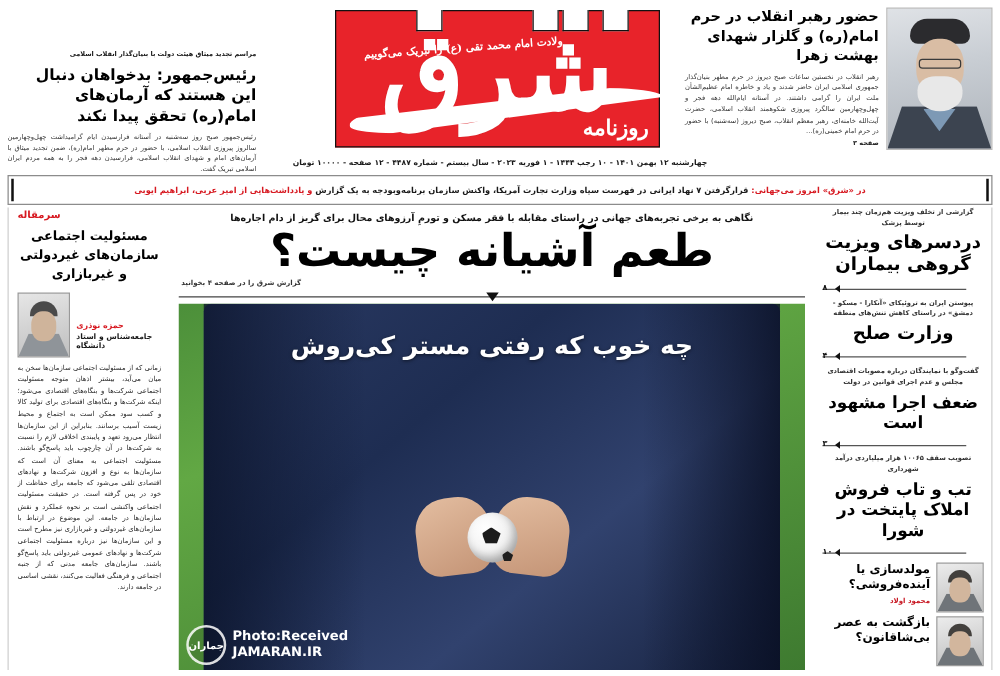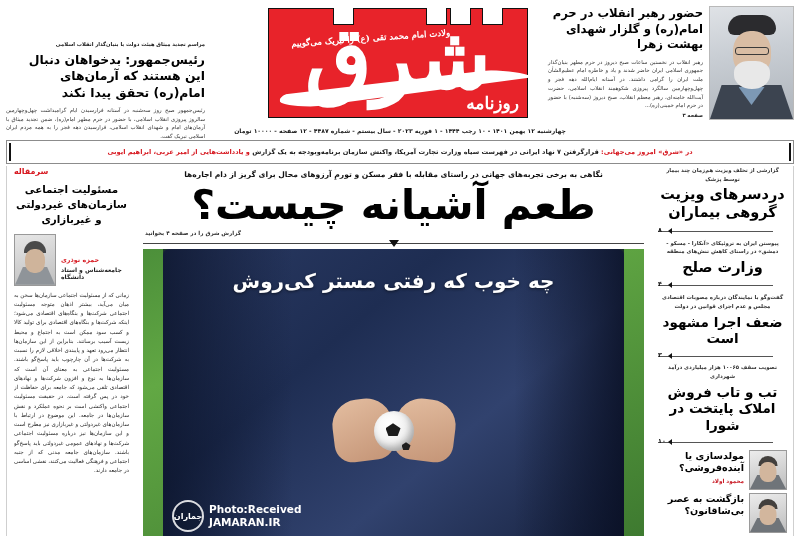--- a/index.html
+++ b/index.html
@@ -224,21 +224,21 @@
   
   .col-center {
     flex: 1; height: 100%;
     padding: 0 8px; display: flex; flex-direction: column;
   }
   .center-kicker {
     font-size: 7.6px; line-height: 1.5; font-weight: 700;
     color: #111; text-align: center; margin: 3px 0 2px 0;
   }
   .center-head {
-    font-size: 41px; line-height: 1.08; font-weight: 900;
+    font-size: 36px; line-height: 1.08; font-weight: 900;
     color: #000; text-align: center; letter-spacing: -1.5px;
     margin: 1px 0 2px 0;
   }
   .center-credit {
     font-size: 5.6px; color: #333; text-align: left;
     margin: 0 0 4px 2px; font-weight: 600;
   }
   .rule-row {
     position: relative; height: 6px; margin: 0 0 3px 0;
   }
@@ -295,21 +295,20 @@
   .photo .cutline {
     position: absolute; top: 7%; left: 0; right: 0;
     text-align: center; color: #fff; font-weight: 900;
     font-size: 20px; letter-spacing: -0.6px;
     text-shadow: 0 1px 3px rgba(0,0,0,.55);
   }
   .watermark {
     position: absolute; bottom: 4px; left: 6px;
     display: flex; flex-direction: row-reverse; align-items: center; gap: 5px;
     z-index: 5;
-    margin-left: 23px;
   }
   .watermark .seal {
     width: 32px; height: 32px; border-radius: 50%;
     border: 2px solid rgba(255,255,255,.85);
     display: flex; align-items: center; justify-content: center;
     color: #fff; font-size: 8px; font-weight: 900;
     background: rgba(0,0,0,.12);
   }
   .watermark .wtxt { color: #fff; font-size: 10.5px; font-weight: 700; line-height: 1.25; text-align: left; }
 

